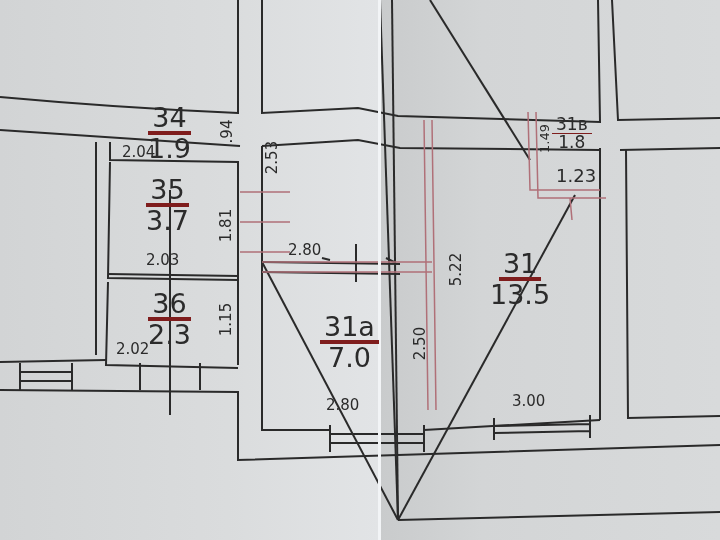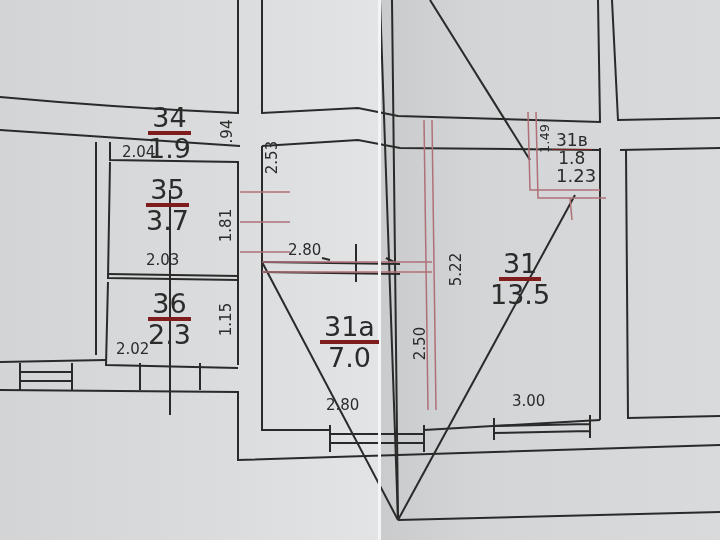--- a/index.html
+++ b/index.html
@@ -9,21 +9,21 @@
   .paper-right { position:absolute; left:380px; top:0; width:340px; height:540px; background:linear-gradient(90deg,#c9cbcc 0%,#d3d5d6 30%,#d8dadb 100%); }
   .fold { position:absolute; left:378px; top:0; width:3px; height:540px; background:#f2f4f6; }
   svg.plan { position:absolute; left:0; top:0; }
   .lbl { position:absolute; color:#2b2b2b; font-family:"DejaVu Sans", sans-serif; line-height:1; white-space:nowrap; }
   .dim { font-size:15px; }
   .vert { transform:rotate(-90deg); transform-origin:center; }
   .frac { position:absolute; display:flex; flex-direction:column; align-items:center; color:#2b2b2b; }
   .frac .top { font-size:27px; line-height:1; padding:0 4px; border-bottom:4px solid #7f1d1d; }
   .frac .bot { font-size:27px; line-height:1; }
   .frac.small .top, .frac.small .bot { font-size:17px; }
-  .frac.small .top { border-bottom-width:1.5px;margin-top:16px; }
+  .frac.small .top { border-bottom-width:1.5px; }
   .note { position:absolute; left:415px; top:496px; font-size:19px; font-style:italic; letter-spacing:0.5px; color:#222; font-family:"DejaVu Sans", sans-serif; }
 </style>
 </head>
 <body>
 
 <div class="stage">
   <div class="paper-left"></div>
   <div class="paper-right"></div>
 
   <svg class="plan" width="720" height="540" viewBox="0 0 720 540">

